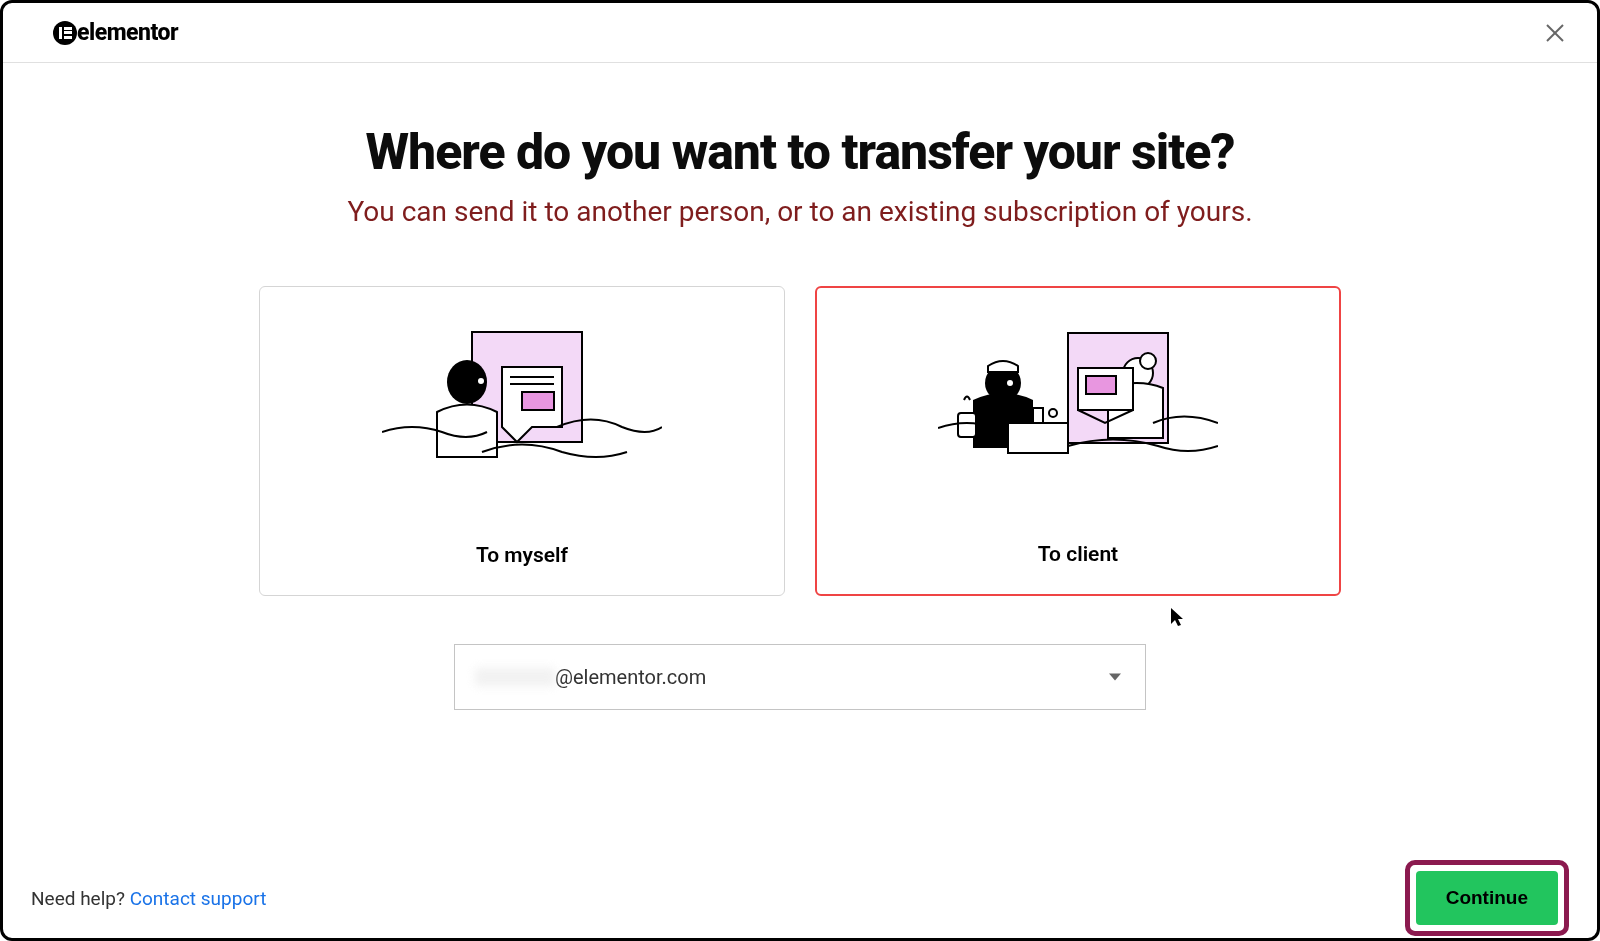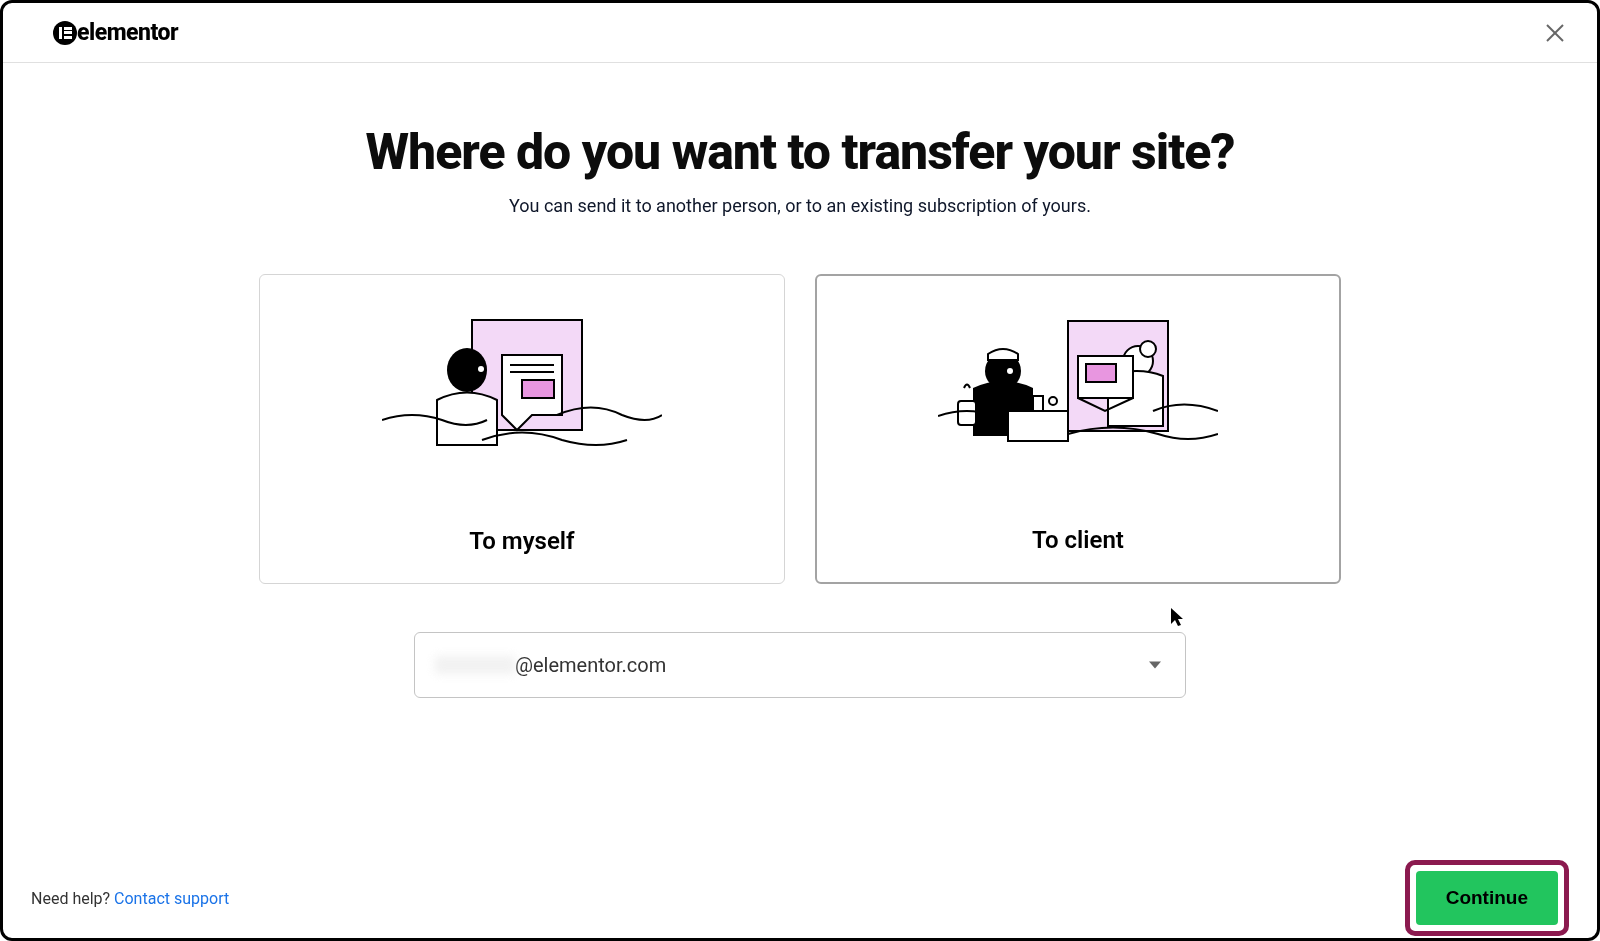--- a/index.html
+++ b/index.html
@@ -80,22 +80,22 @@
       align-items: center;
     }
     .title {
       font-size: 50px;
       font-weight: 800;
       color: #0c0c0c;
       letter-spacing: -1px;
       text-align: center;
     }
     .subtitle {
-      font-size: 18px;
-      color: #0f172a;
+      font-size: 28px;
+      color: #7f1d1d;
       margin-top: 14px;
       text-align: center;
     }
     .options {
       display: flex;
       gap: 30px;
       margin-top: 58px;
     }
     .option-card {
       width: 526px;
@@ -104,40 +104,40 @@
       border-radius: 6px;
       display: flex;
       flex-direction: column;
       align-items: center;
       justify-content: flex-end;
       padding-bottom: 28px;
       cursor: pointer;
       position: relative;
     }
     .option-card.selected {
-      border: 2px solid #a3a3a3;
+      border: 2px solid #ef4444;
     }
     .option-illustration {
       position: absolute;
       top: 40px;
       left: 50%;
       transform: translateX(-50%);
       width: 280px;
       height: 170px;
     }
     .option-label {
-      font-size: 24px;
+      font-size: 21px;
       font-weight: 600;
       color: #000;
     }
     .email-select {
-      width: 772px;
+      width: 692px;
       height: 66px;
       border: 1px solid #c4c4c4;
-      border-radius: 6px;
+      border-radius: 0;
       margin-top: 48px;
       display: flex;
       padding: 0 20px;
       cursor: pointer;
       position: relative;
     }
     .email-text {
       font-size: 20px;
       color: #333;
       display: flex;
@@ -168,21 +168,21 @@
       bottom: 0;
       left: 0;
       right: 0;
       height: 80px;
       display: flex;
       align-items: center;
       justify-content: space-between;
       padding: 0 28px;
     }
     .help-text {
-      font-size: 16px;
+      font-size: 19px;
       color: #333;
     }
     .help-link {
       color: #1a73e8;
       text-decoration: none;
       cursor: pointer;
     }
     .continue-wrapper {
       border: 5px solid #8b1a4f;
       border-radius: 10px;

